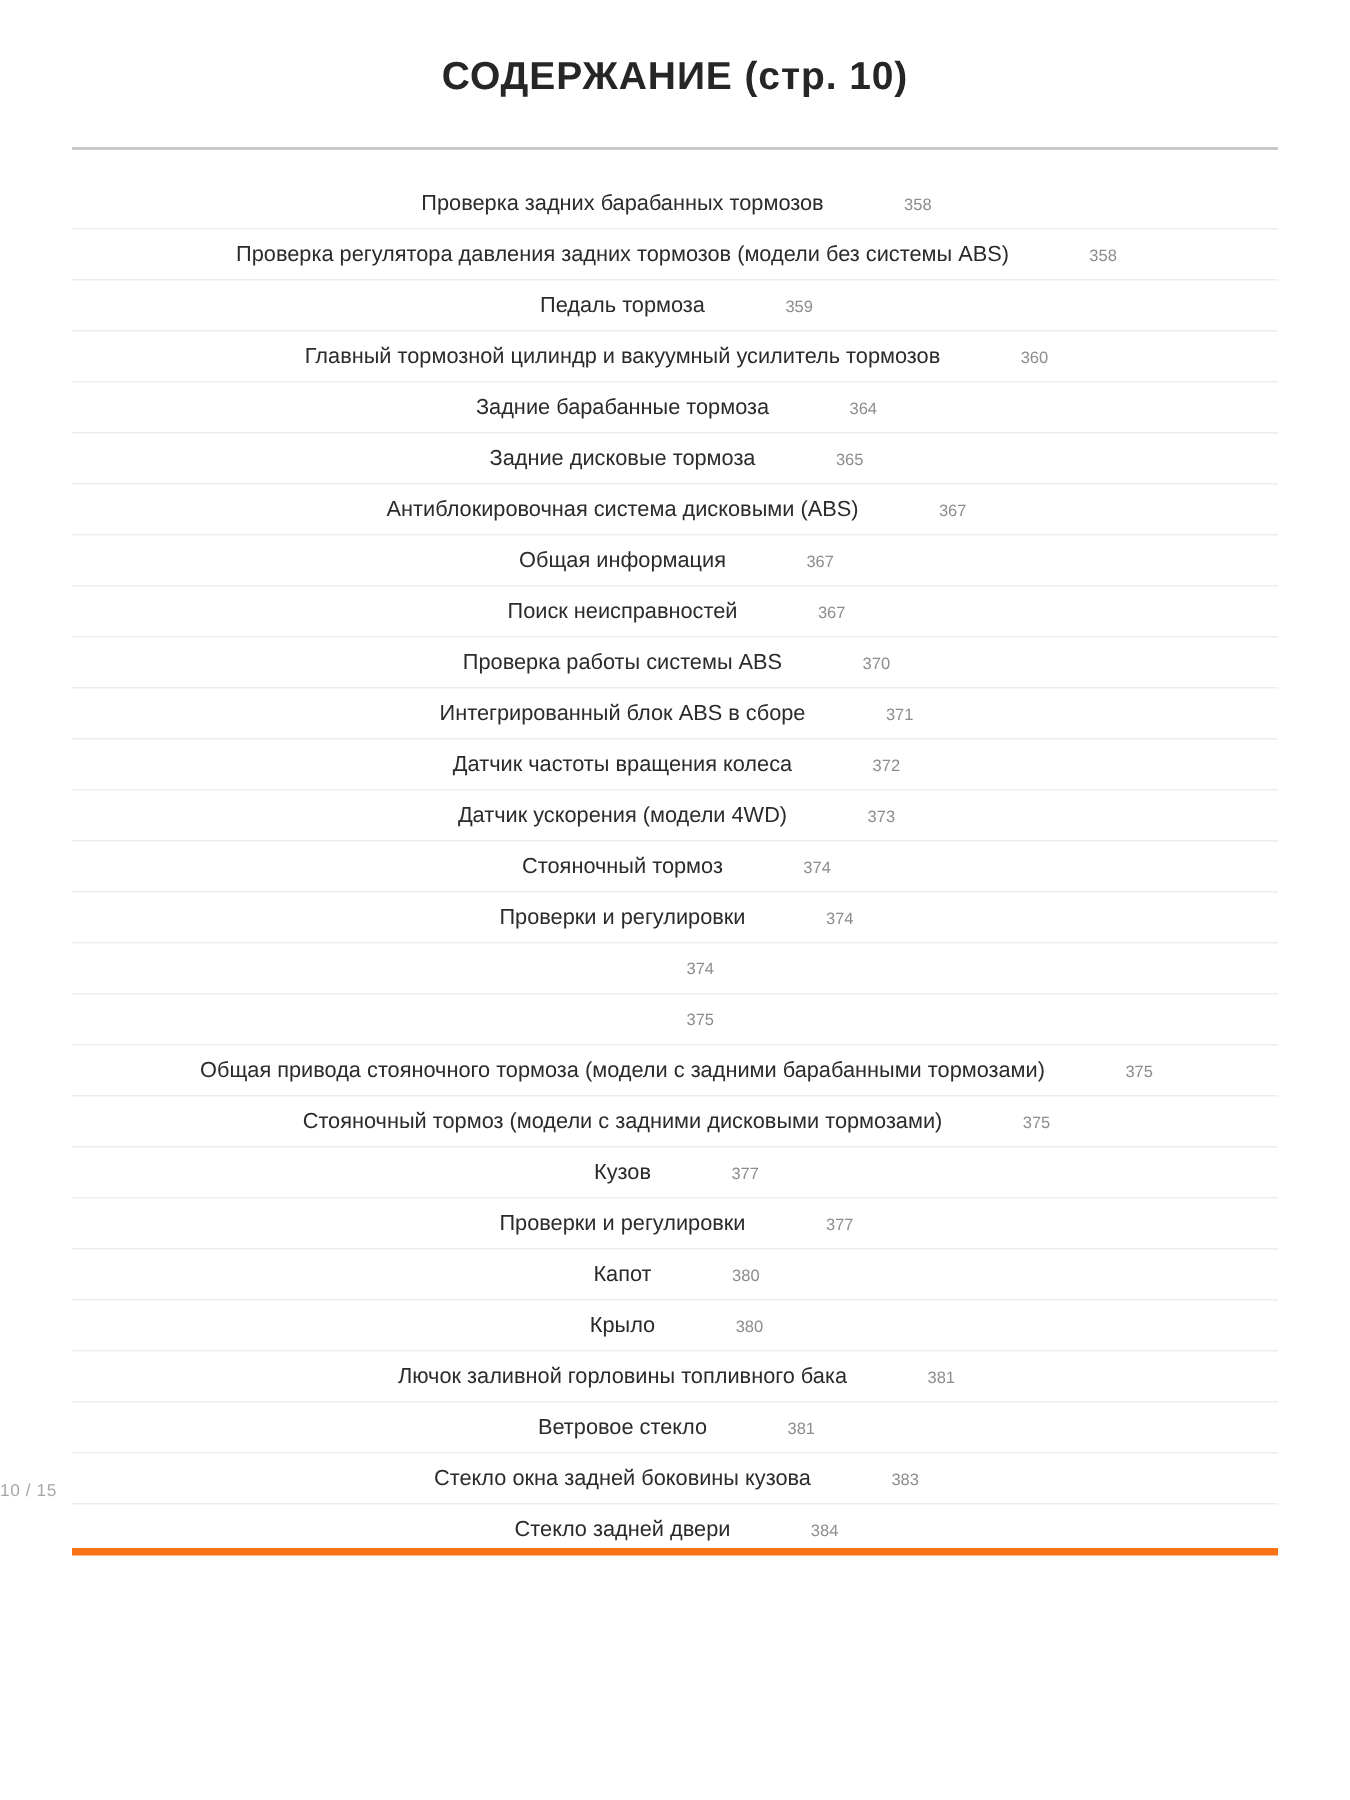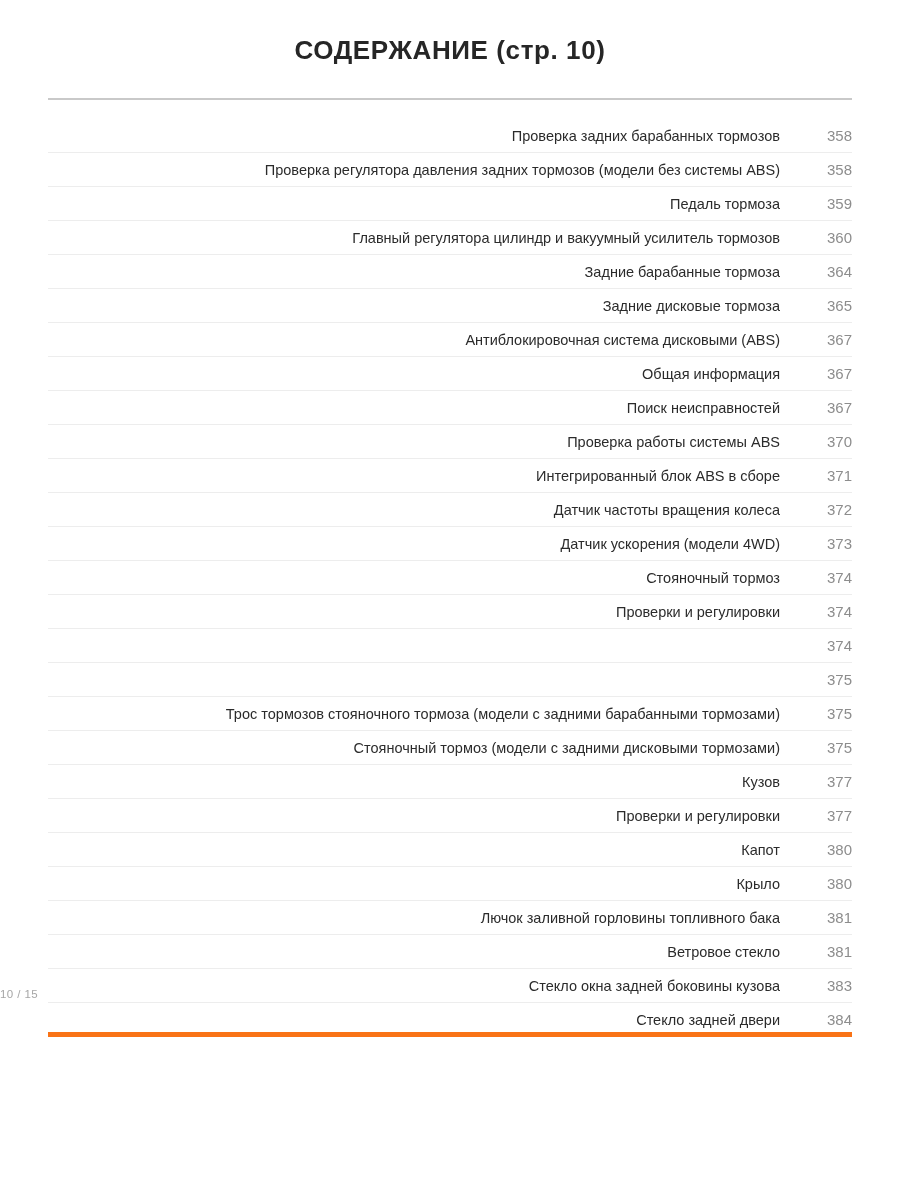--- a/index.html
+++ b/index.html
@@ -48,40 +48,40 @@
   }
 
   
   .toc {
     margin: 0 48px;
     padding-top: 19px;
   }
   .toc-row {
     display: flex;
     align-items: baseline;
-    justify-content: flex-end;
+    justify-content: center;
     height: 34px;
     box-sizing: border-box;
     border-bottom: 1px solid #ededed;
     gap: 20px;
   }
   .toc-row:last-child {
     border-bottom: 5px solid #f97316;
   }
   .toc-title {
     font-size: 14.5px;
     color: #2b2b2b;
     line-height: 34px;
     white-space: nowrap;
     overflow: hidden;
     text-overflow: ellipsis;
     padding-left: 2px;
   }
   .toc-page {
-    font-size: 15px;
+    font-size: 11px;
     color: #8d8d8d;
     line-height: 34px;
     padding-left: 18px;
     flex: 0 0 auto;
     text-align: right;
     min-width: 34px;
   }
 
   
   .footer {
@@ -114,21 +114,21 @@
       </div>
       <div class="toc-row">
         <span class="toc-title">Проверка регулятора давления задних тормозов (модели без системы ABS)</span>
         <span class="toc-page">358</span>
       </div>
       <div class="toc-row">
         <span class="toc-title">Педаль тормоза</span>
         <span class="toc-page">359</span>
       </div>
       <div class="toc-row">
-        <span class="toc-title">Главный регулятора цилиндр и вакуумный усилитель тормозов</span>
+        <span class="toc-title">Главный тормозной цилиндр и вакуумный усилитель тормозов</span>
         <span class="toc-page">360</span>
       </div>
       <div class="toc-row">
         <span class="toc-title">Задние барабанные тормоза</span>
         <span class="toc-page">364</span>
       </div>
       <div class="toc-row">
         <span class="toc-title">Задние дисковые тормоза</span>
         <span class="toc-page">365</span>
       </div>
@@ -168,21 +168,21 @@
         <span class="toc-title">Проверки и регулировки</span>
         <span class="toc-page">374</span>
       </div>
       <div class="toc-row">
         <span class="toc-page">374</span>
       </div>
       <div class="toc-row">
         <span class="toc-page">375</span>
       </div>
       <div class="toc-row">
-        <span class="toc-title">Трос тормозов стояночного тормоза (модели с задними барабанными тормозами)</span>
+        <span class="toc-title">Общая привода стояночного тормоза (модели с задними барабанными тормозами)</span>
         <span class="toc-page">375</span>
       </div>
       <div class="toc-row">
         <span class="toc-title">Стояночный тормоз (модели с задними дисковыми тормозами)</span>
         <span class="toc-page">375</span>
       </div>
       <div class="toc-row">
         <span class="toc-title">Кузов</span>
         <span class="toc-page">377</span>
       </div>

